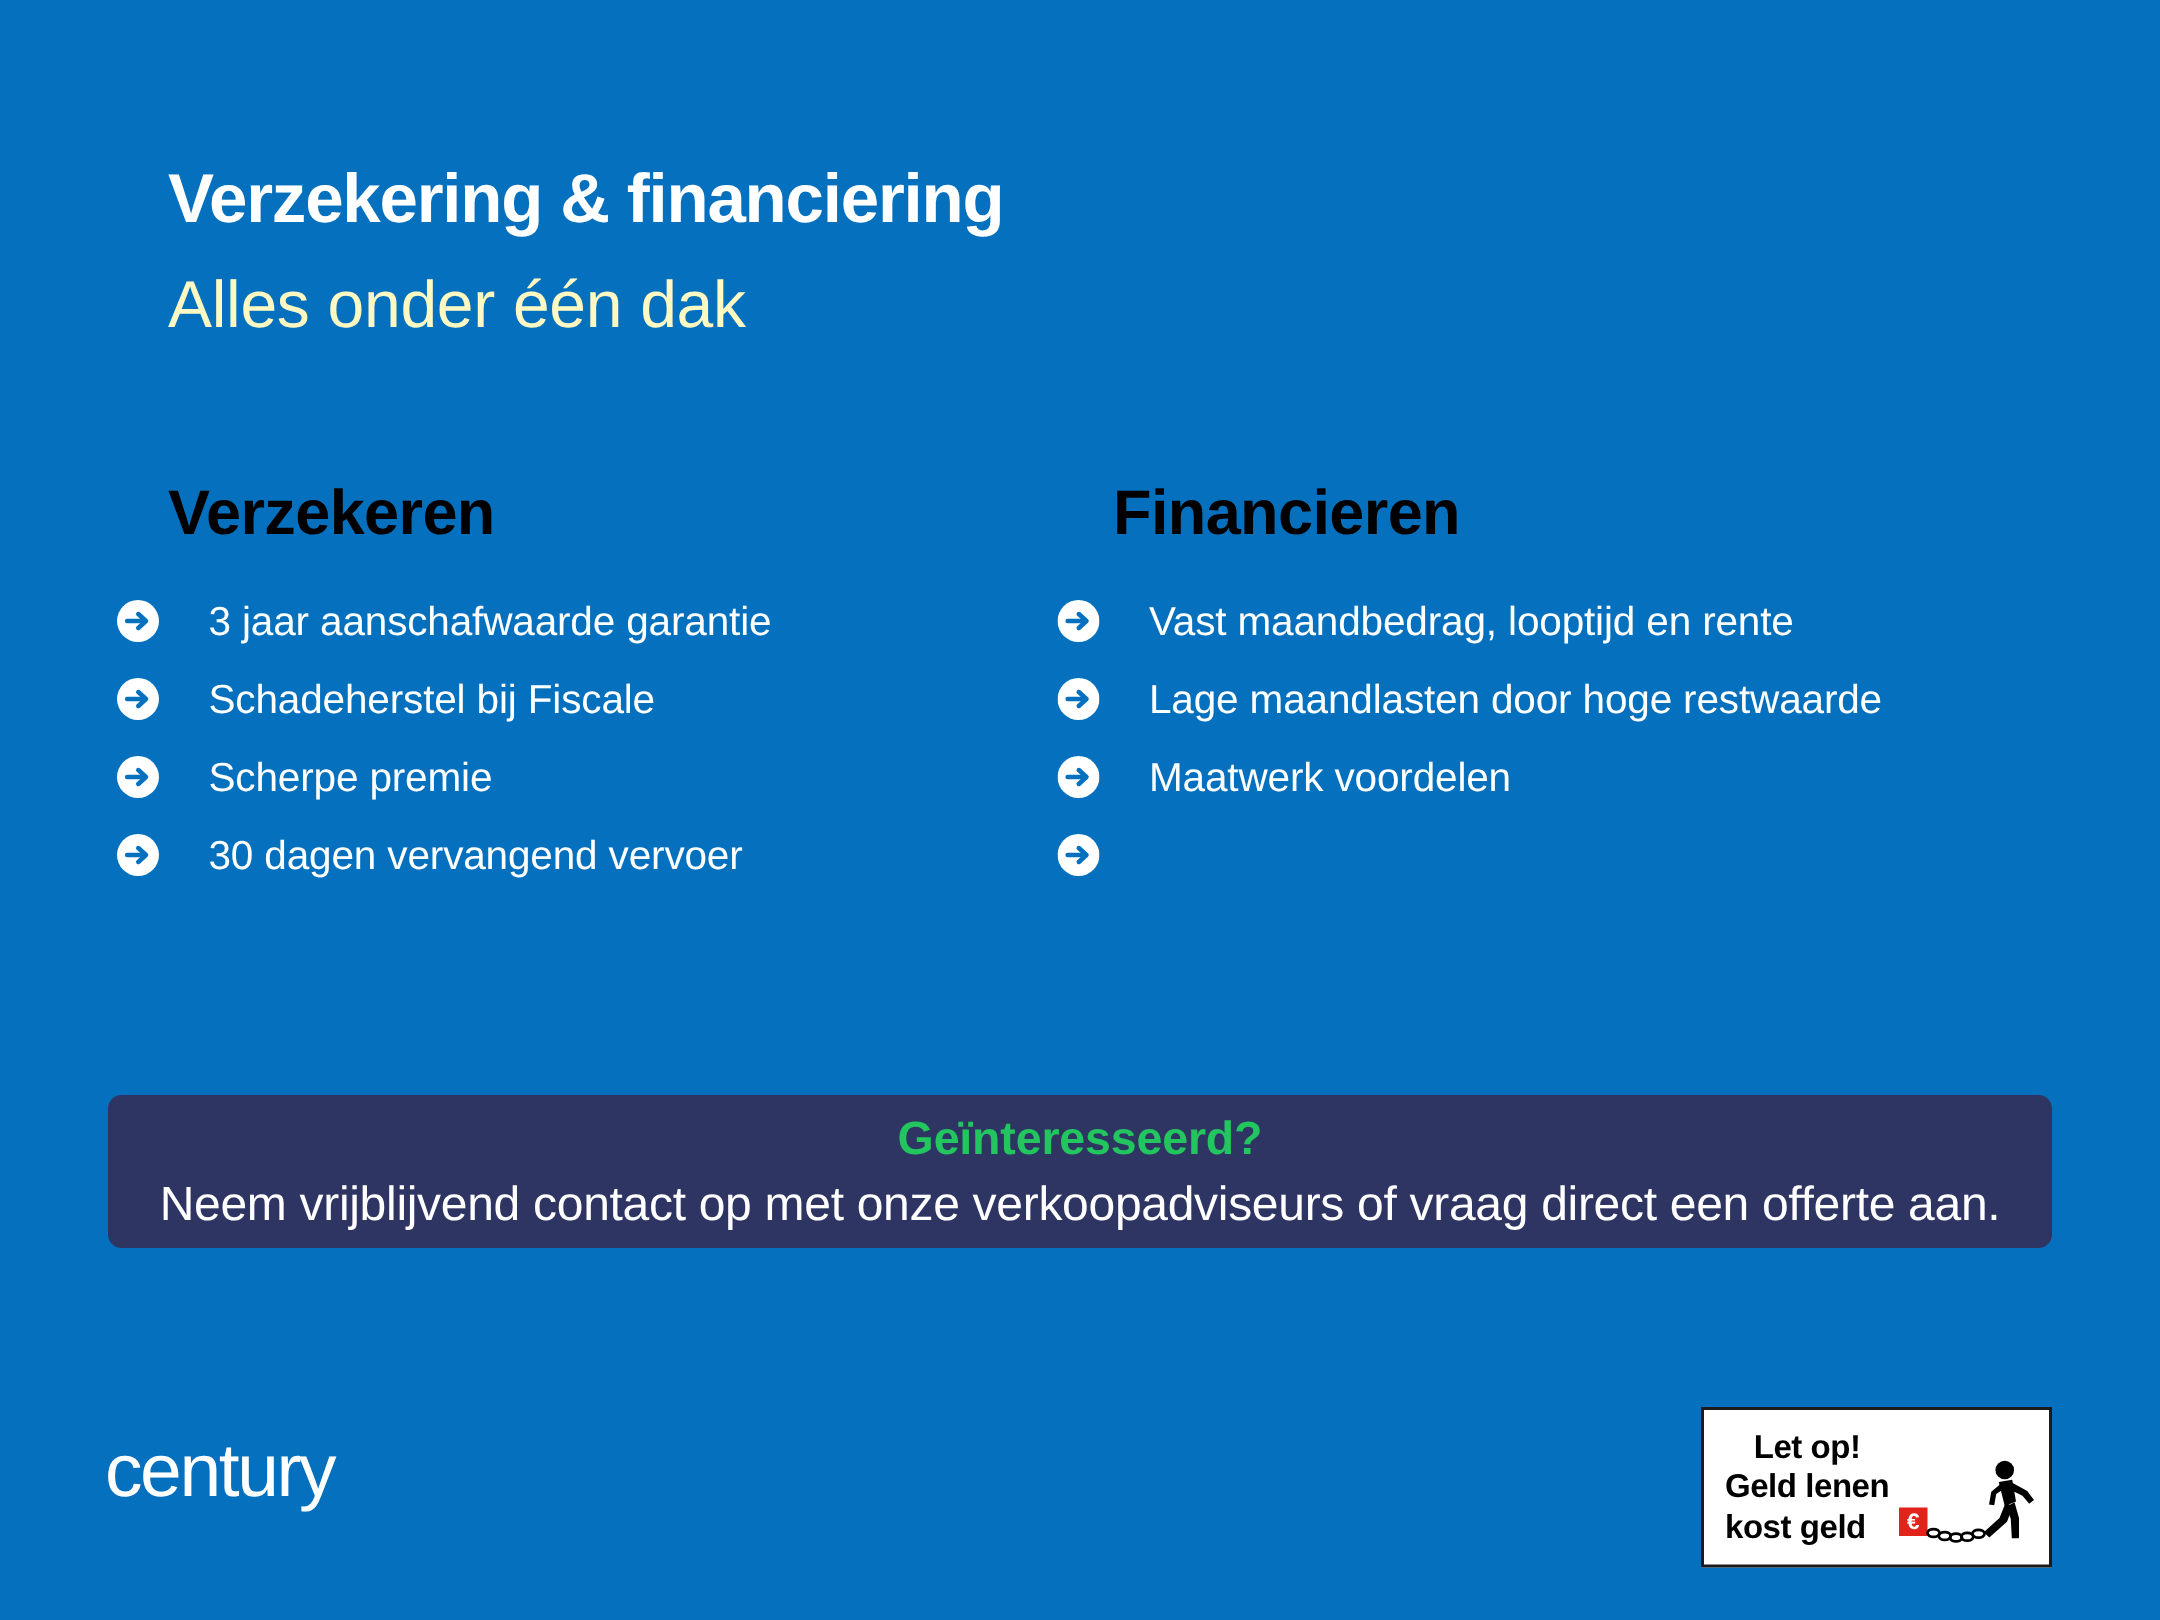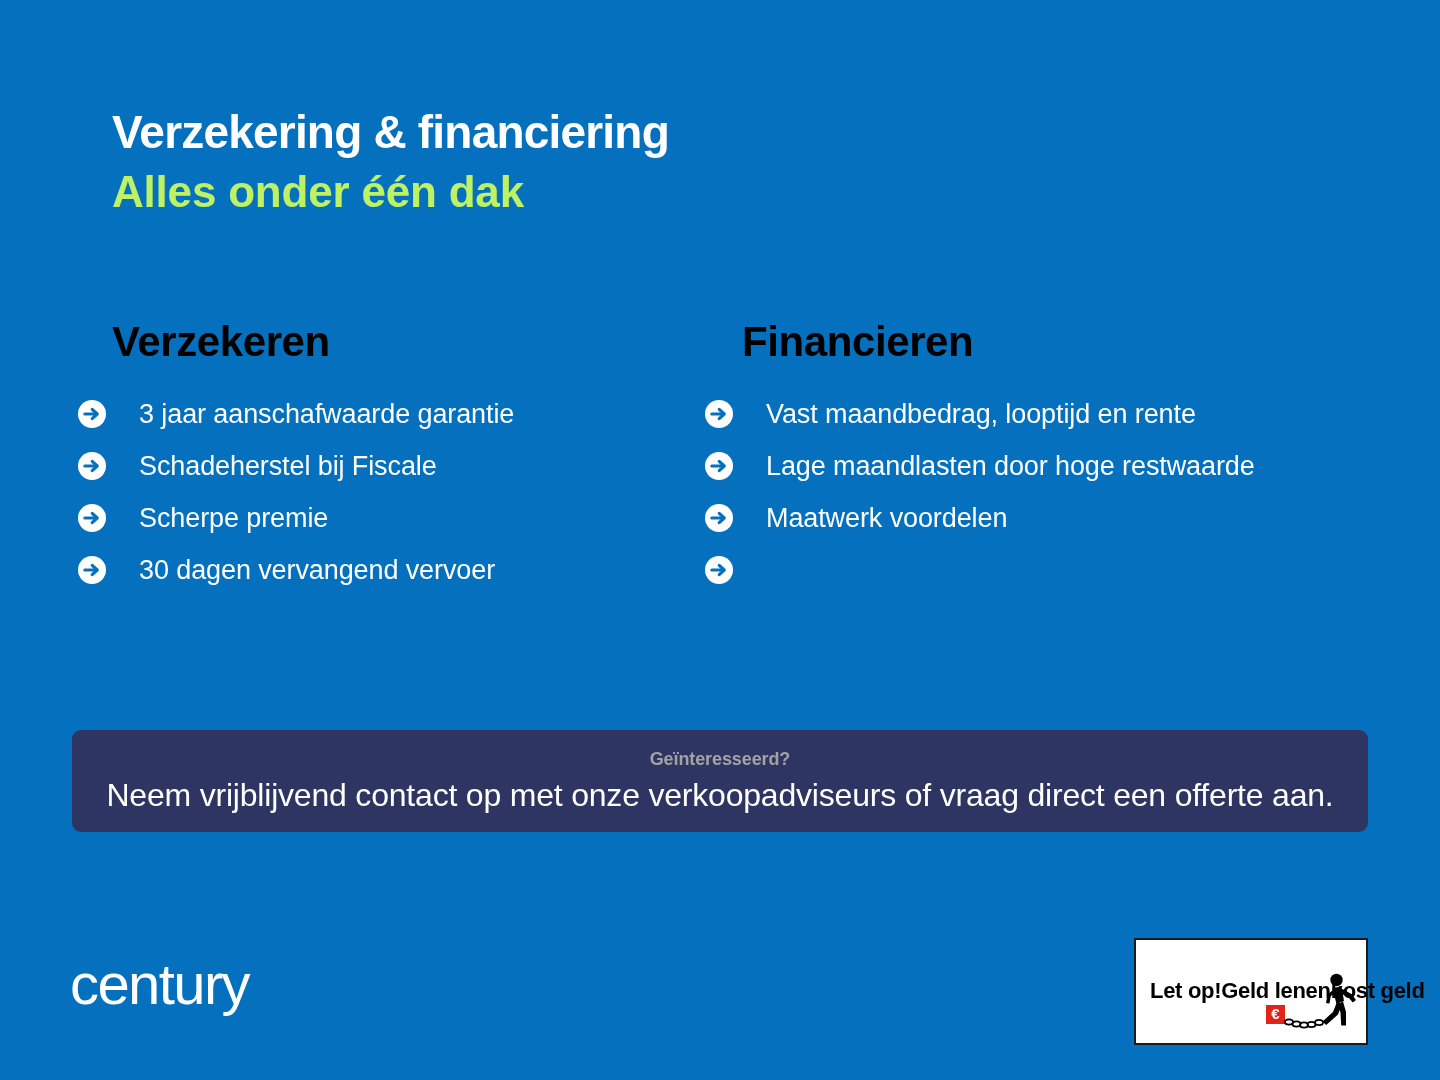--- a/index.html
+++ b/index.html
@@ -35,25 +35,25 @@
     font-size: 46px;
     font-weight: 700;
     color: #ffffff;
     letter-spacing: -0.8px;
     line-height: 1.08;
     margin: 0;
     white-space: nowrap;
   }
   .subtitle {
     font-size: 44px;
-    font-weight: 700;
-    color: #bef264;
+    font-weight: 400;
+    color: #fef9c3;
     letter-spacing: -0.2px;
     line-height: 1.18;
-    margin: 8px 0 0 0;
+    margin: 20px 0 0 0;
     white-space: nowrap;
   }
 
   .col-heading {
     font-size: 42px;
     font-weight: 700;
     color: #000000;
     letter-spacing: -0.4px;
     margin: 0 0 22px 0;
     white-space: nowrap;
@@ -98,42 +98,42 @@
     background: #2e3563;
     border-radius: 9px;
     box-sizing: border-box;
     display: flex;
     flex-direction: column;
     align-items: center;
     justify-content: center;
     padding: 0 16px;
   }
   .cta-title {
-    font-size: 18px;
+    font-size: 31px;
     font-weight: 700;
-    color: #a3a3a3;
+    color: #22c55e;
     letter-spacing: -0.1px;
     margin: 0 0 7px 0;
     white-space: nowrap;
   }
   .cta-text {
     font-size: 32px;
     font-weight: 300;
     color: #ffffff;
     letter-spacing: -0.2px;
     margin: 0;
     white-space: nowrap;
   }
 
   
   .logo {
     position: absolute;
     left: 70px;
     top: 955px;
-    font-size: 58px;
+    font-size: 50px;
     font-weight: 400;
     color: #ffffff;
     letter-spacing: -1.6px;
     line-height: 1;
   }
 
   .warning-box {
     position: absolute;
     left: 1134px;
     top: 938px;
@@ -141,21 +141,21 @@
     height: 107px;
     background: #ffffff;
     border: 2px solid #1b1b1b;
     box-sizing: border-box;
     display: flex;
     align-items: center;
     padding: 0 0 0 14px;
   }
   .warning-lines {
     display: flex;
-    flex-direction: row;
+    flex-direction: column;
     justify-content: center;
     text-align: center;
   }
   .warning-line {
     font-size: 22px;
     font-weight: 700;
     color: #000000;
     line-height: 1.21;
     letter-spacing: -0.3px;
     white-space: nowrap;

